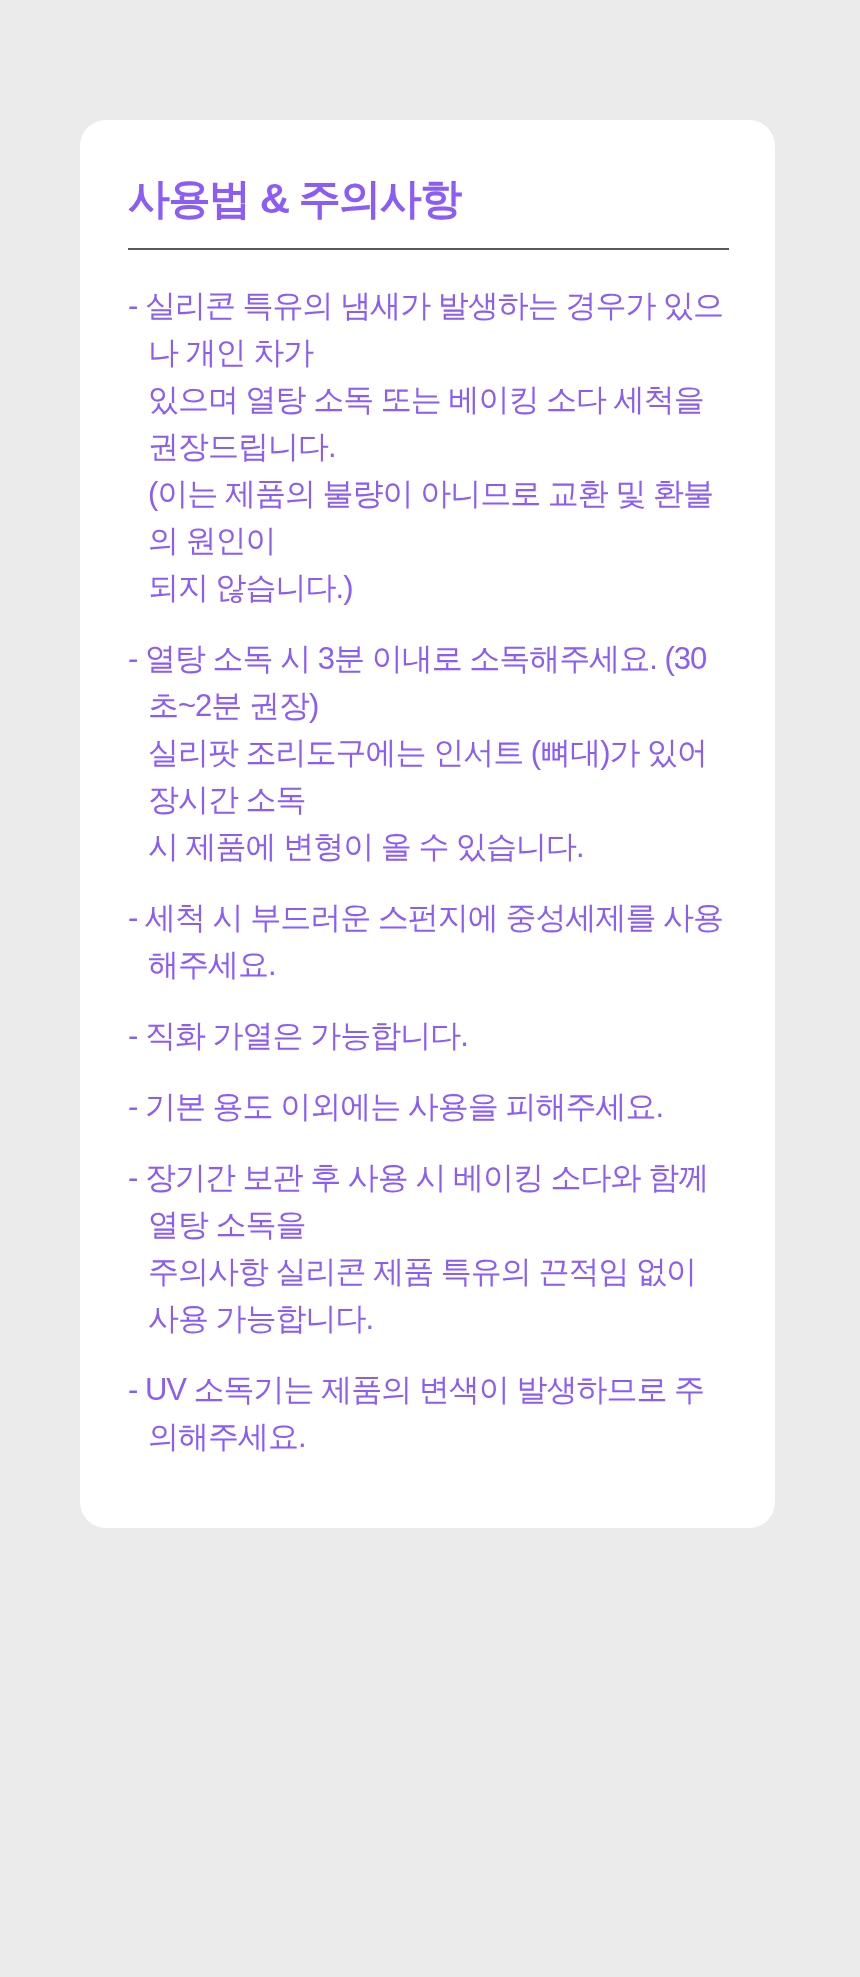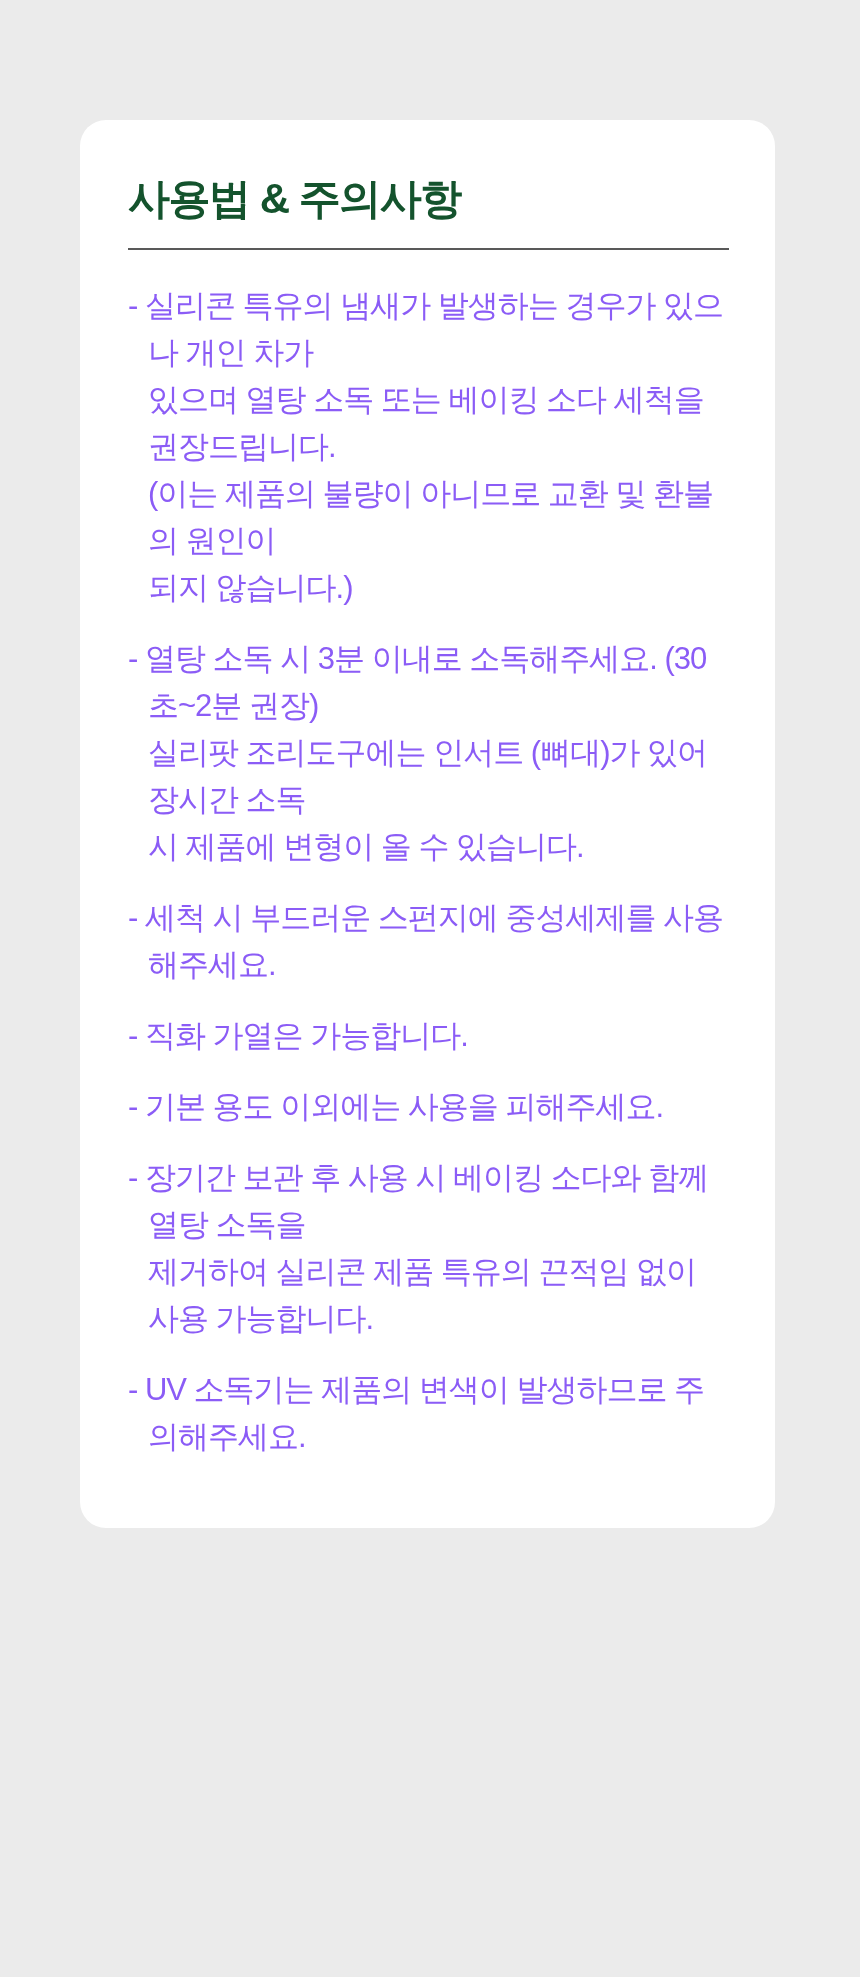--- a/index.html
+++ b/index.html
@@ -19,21 +19,21 @@
     box-sizing: border-box;
   }
   .card--usage {
     margin-top: 120px;
     padding: 54px 46px 60px 48px;
   }
   .card-title {
     margin: 0;
     font-size: 42px;
     font-weight: 700;
-    color: #14532d;
+    color: #8b5cf6;
     letter-spacing: -1.5px;
     line-height: 1.2;
   }
   .divider {
     border: none;
     border-top: 2px solid #595959;
     margin: 24px 0 32px 0;
   }
   .usage-list { margin: 0; }
   .item {
@@ -59,16 +59,16 @@
 있으며 열탕 소독 또는 베이킹 소다 세척을 권장드립니다.
 (이는 제품의 불량이 아니므로 교환 및 환불의 원인이
 되지 않습니다.)</p>
     <p class="item">- 열탕 소독 시 3분 이내로 소독해주세요. (30초~2분 권장)
 실리팟 조리도구에는 인서트 (뼈대)가 있어 장시간 소독
 시 제품에 변형이 올 수 있습니다.</p>
     <p class="item">- 세척 시 부드러운 스펀지에 중성세제를 사용해주세요.</p>
     <p class="item">- 직화 가열은 가능합니다.</p>
     <p class="item">- 기본 용도 이외에는 사용을 피해주세요.</p>
     <p class="item">- 장기간 보관 후 사용 시 베이킹 소다와 함께 열탕 소독을
-제거하여 실리콘 제품 특유의 끈적임 없이 사용 가능합니다.</p>
+주의사항 실리콘 제품 특유의 끈적임 없이 사용 가능합니다.</p>
     <p class="item">- UV 소독기는 제품의 변색이 발생하므로 주의해주세요.</p>
   </div>
 </section>
 
 </body></html>

